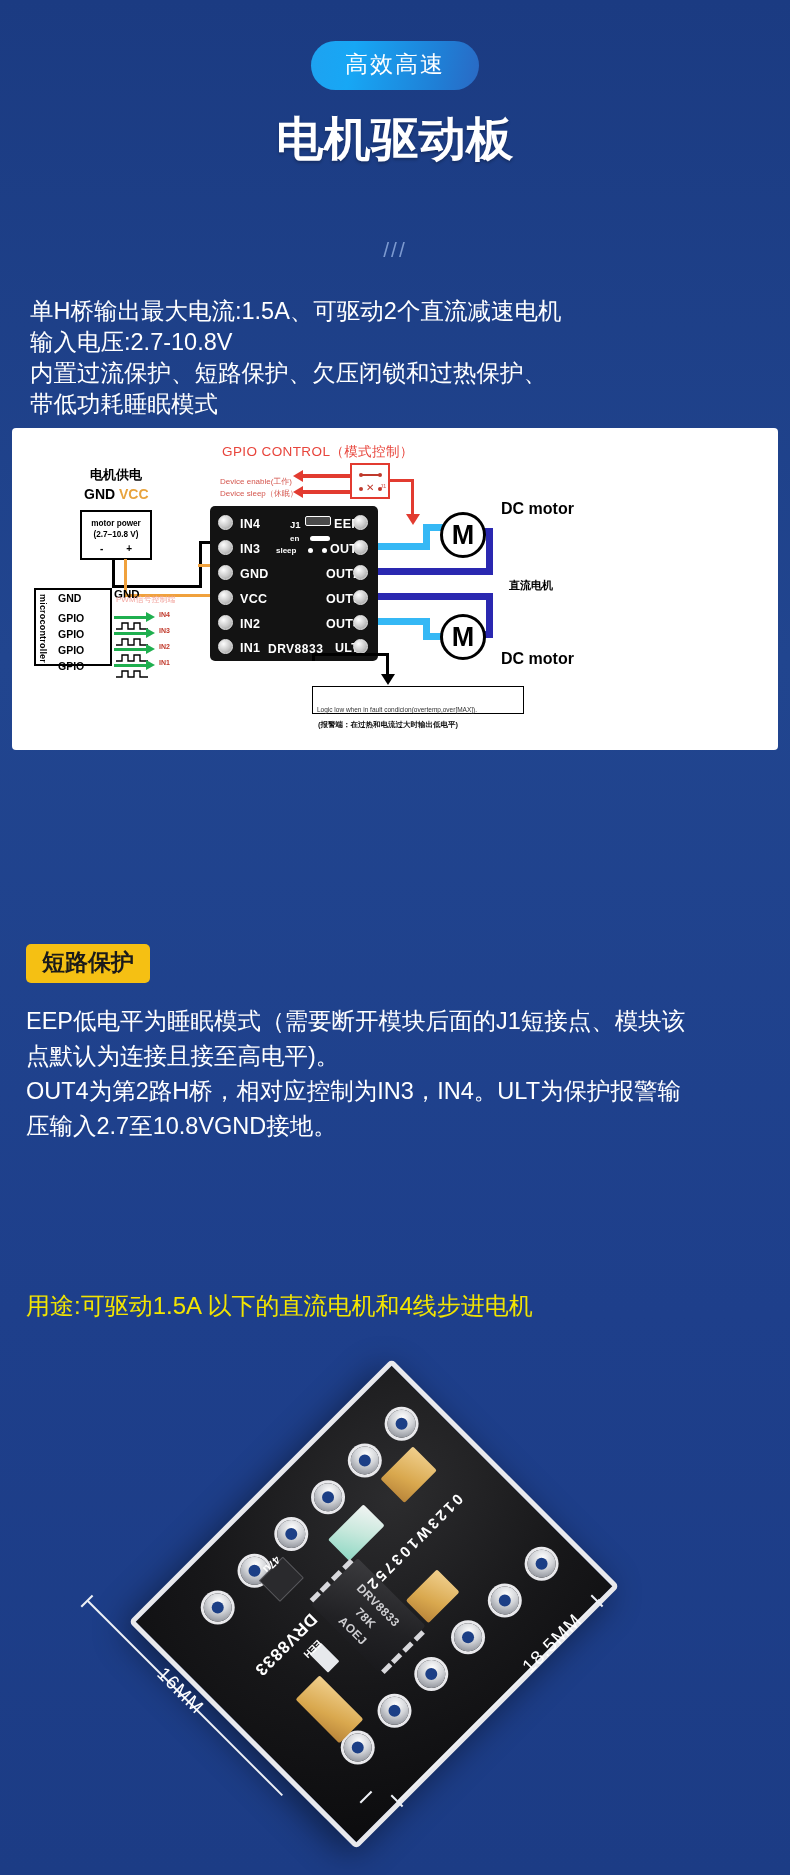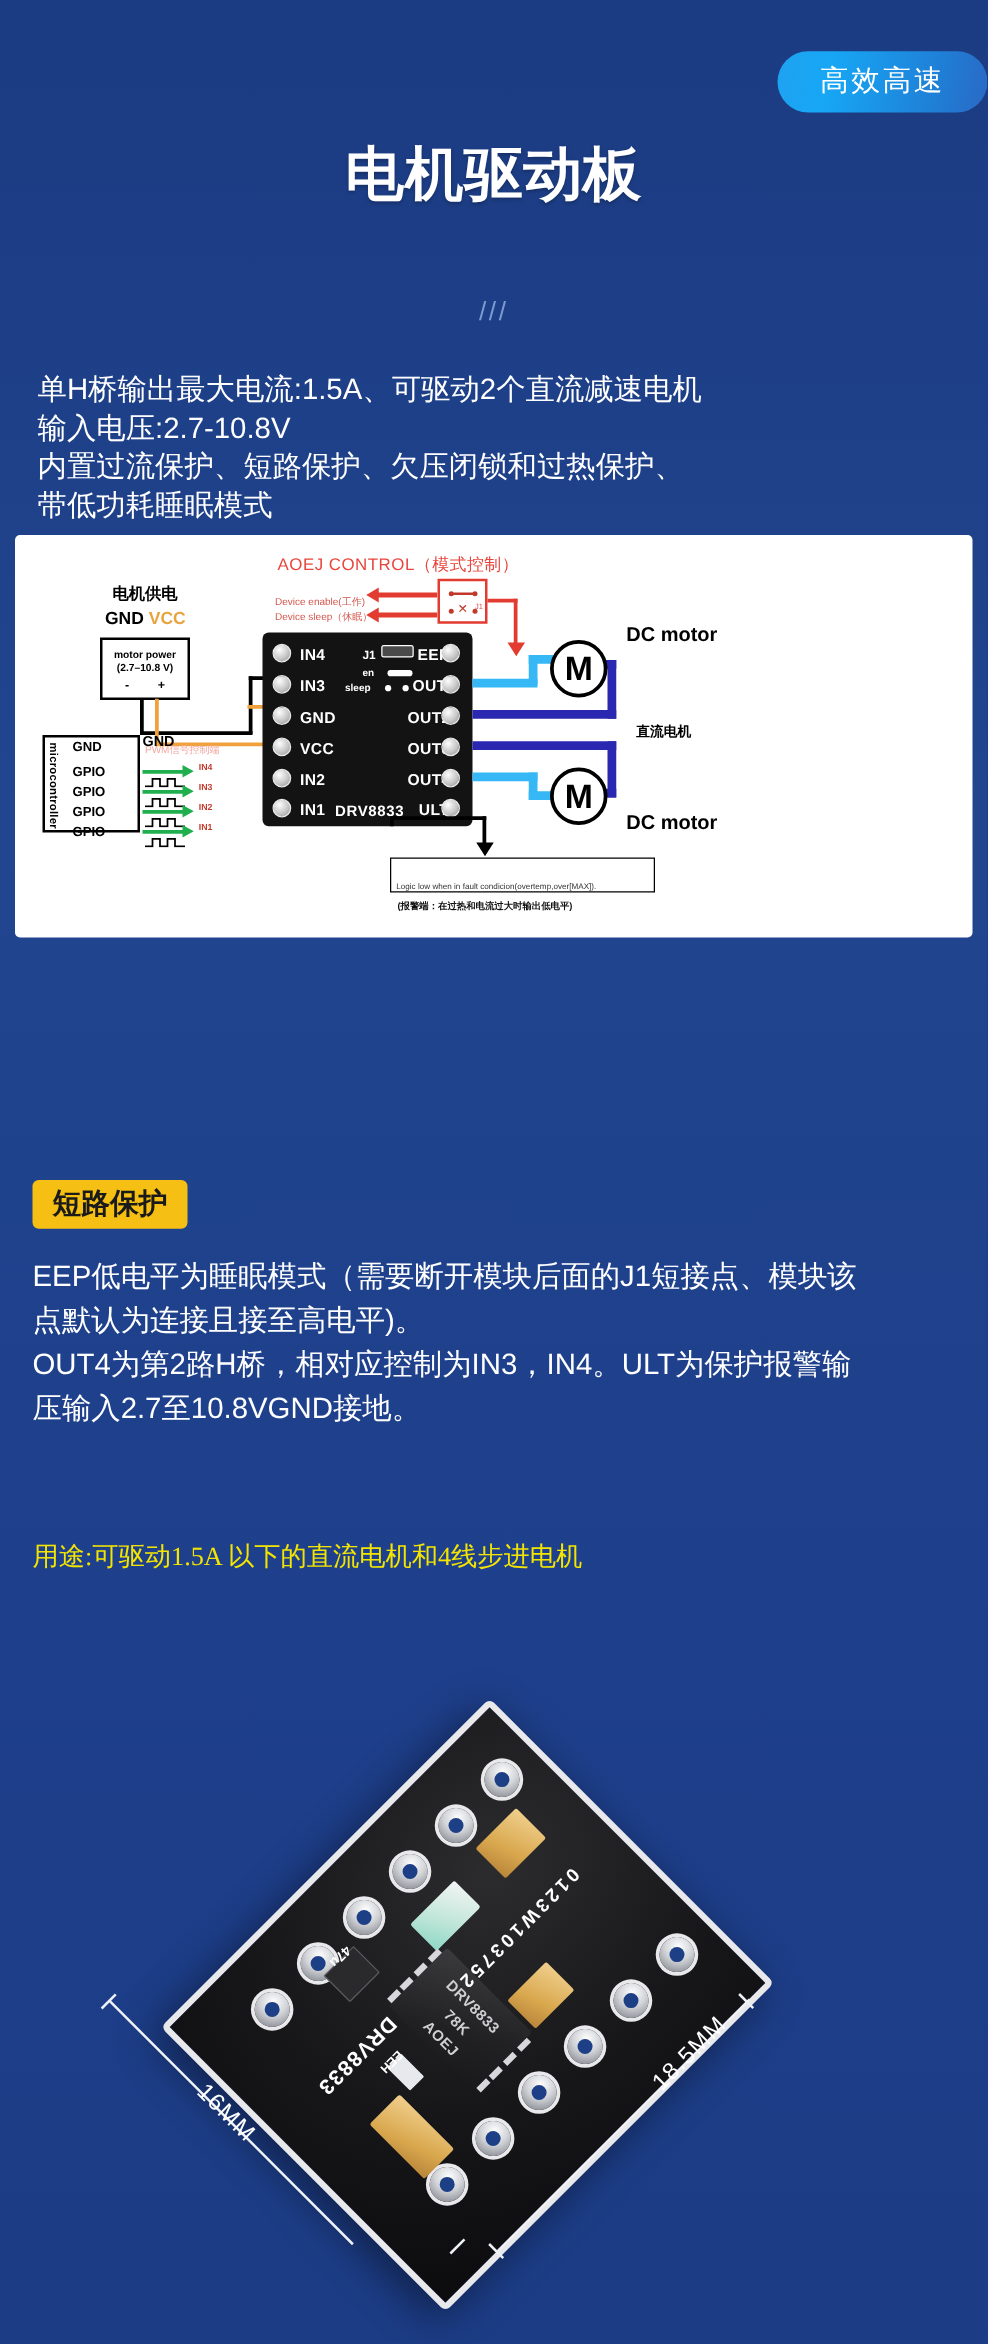--- a/index.html
+++ b/index.html
@@ -12,21 +12,21 @@
   }
   .page {
     position: relative;
     width: 790px;
     height: 1875px;
     background: linear-gradient(180deg, #1b3b82 0%, #21458f 35%, #1e3f8b 70%, #1c3c85 100%);
     overflow: hidden;
   }
 
   
-  .badge-wrap { position: absolute; top: 41px; left: 0; width: 790px; text-align: right; }
+  .badge-wrap { position: absolute; top: 41px; left: 0; width: 790px; text-align: center; }
   .badge {
     display: inline-block;
     padding: 12px 34px 14px;
     border-radius: 30px;
     background: linear-gradient(100deg, #1ea2f0 0%, #17a7f5 25%, #1f7fd6 75%, #2a69c4 100%);
     color: #ffffff;
     font-size: 23px;
     letter-spacing: 2px;
     line-height: 1;
     font-weight: 500;
@@ -183,24 +183,23 @@
     background: #f5c013; color: #1a1a1a;
     font-size: 23px; font-weight: bold;
     padding: 7px 16px 9px; border-radius: 5px; line-height: 1;
   }
   .usage-body {
     position: absolute; top: 1004px; left: 26px; width: 742px;
     color: #ffffff; font-size: 23.5px; line-height: 35px; font-weight: 400;
   }
   .usage-body div { white-space: nowrap; }
   .usage-purpose {
-    position: absolute; top: 1233px; left: 26px; width: 742px;
-    color: #f3e500; font-size: 21px; line-height: 1.2; font-weight: 400;
+    position: absolute; top: 1292px; left: 26px; width: 742px;
+    color: #f3e500; font-size: 24px; line-height: 1.2; font-weight: 400;
     white-space: nowrap;
-    font-family: Liberation Serif, serif;
   }
 
   
   .photo {
     position: absolute; top: 1300px; left: 0; width: 790px; height: 575px;
     overflow: hidden;
   }
   .pcb {
     position: absolute;
     left: 213px; top: 118px;
@@ -276,21 +275,21 @@
 
   <div class="specs">
     <div>单H桥输出最大电流:1.5A、可驱动2个直流减速电机</div>
     <div>输入电压:2.7-10.8V</div>
     <div>内置过流保护、短路保护、欠压闭锁和过热保护、</div>
     <div>带低功耗睡眠模式</div>
   </div>
 
   <div class="diagram-panel">
 
-    <div class="dg dg-text mode-title">AOEJ CONTROL（模式控制）</div>
+    <div class="dg dg-text mode-title">GPIO CONTROL（模式控制）</div>
     <div class="dg mode-lbl l1">Device enable(工作)</div>
     <div class="dg mode-lbl l2">Device sleep（休眠）</div>
     <div class="dg arrow-r a1"></div>
     <div class="dg arrow-r a2"></div>
 
     <div class="dg j1box">
       <span class="j1dot" style="left:7px;top:8px"></span>
       <span class="j1dot" style="left:26px;top:8px"></span>
       <span class="j1dot" style="left:7px;top:22px"></span>
       <span class="j1dot" style="left:26px;top:22px"></span>

